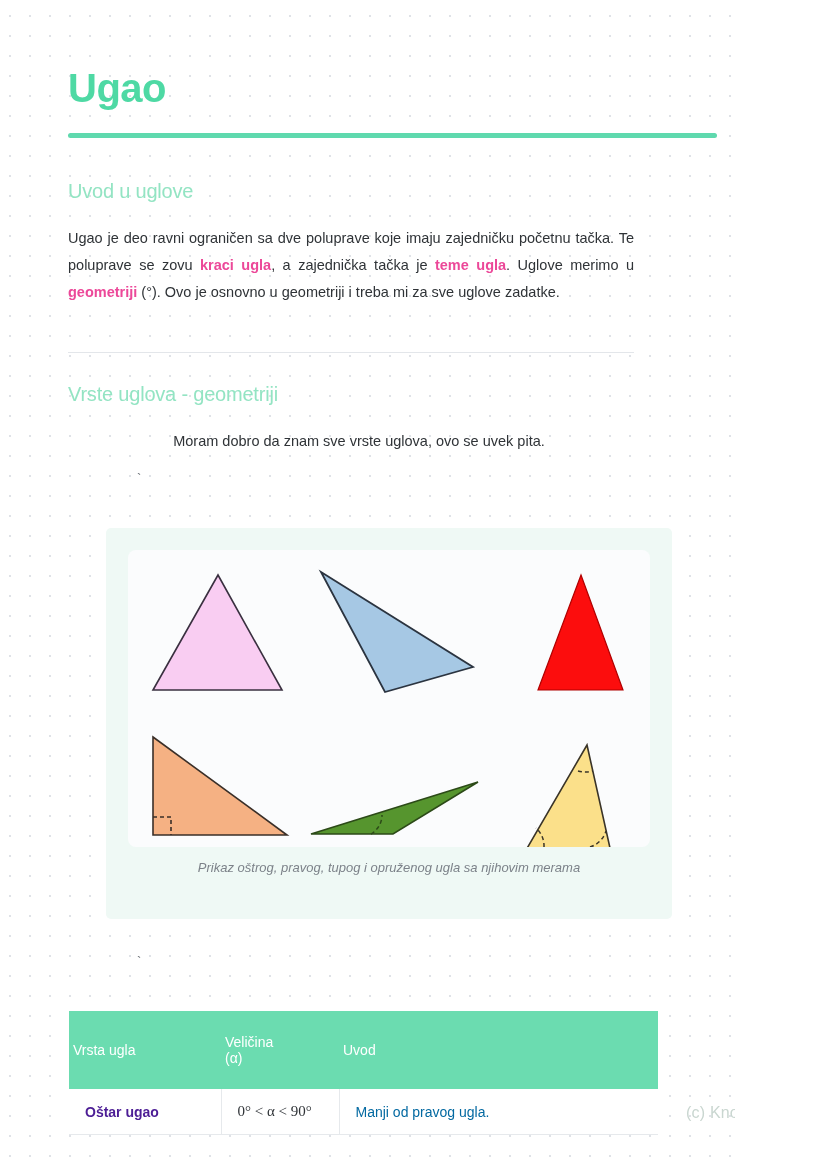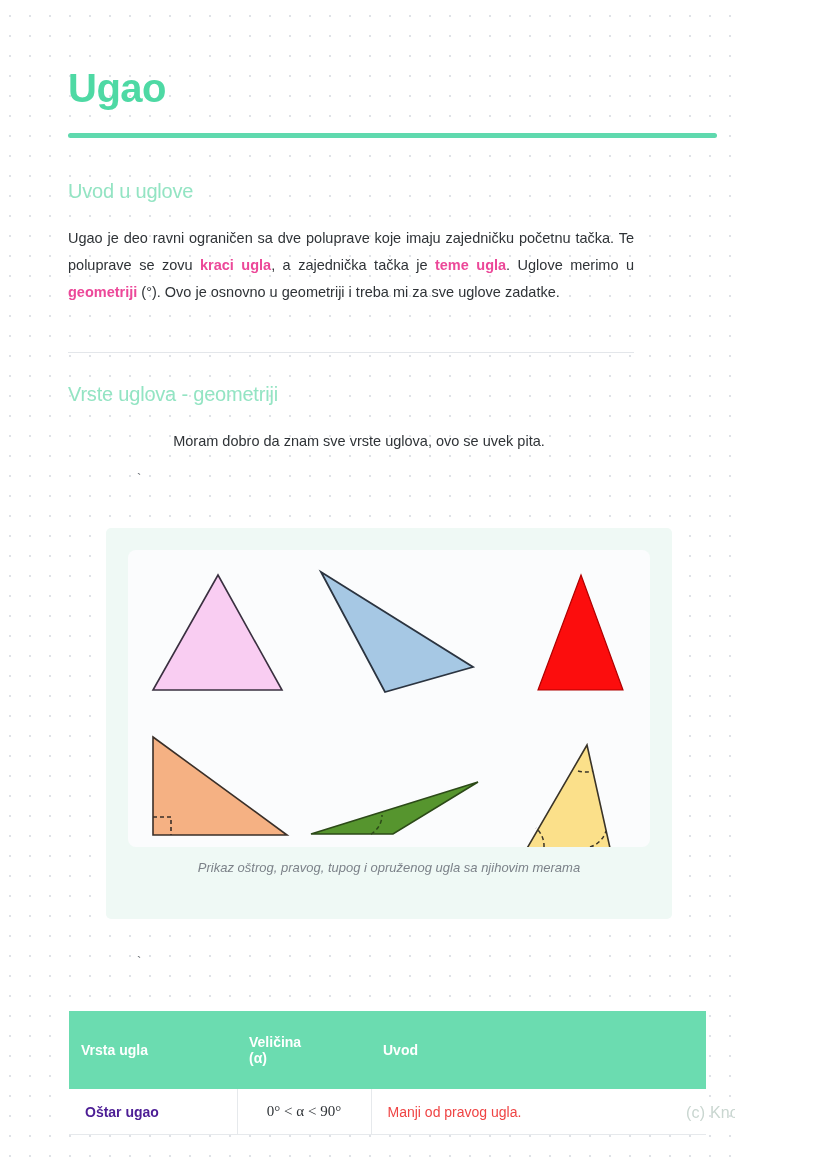--- a/index.html
+++ b/index.html
@@ -165,46 +165,45 @@
   }
   table.angles {
     border-collapse: collapse;
     width: 565px;
     table-layout: fixed;
   }
   table.angles thead th {
     background: #6bdcb0;
     color: #ffffff;
     font-size: 14px;
-    font-weight: bold;
+    font-weight: normal;
     text-align: left;
     vertical-align: middle;
-    padding: 14px 12px;
+    padding: 14px 4px;
     height: 50px;
     border: none;
   }
   table.angles thead th.col-type { width: 144px; }
   table.angles thead th.col-size { width: 110px; }
   table.angles thead th.col-desc { width: 311px; }
   table.angles tbody td {
     background: #ffffff;
     font-size: 14px;
-    color: #ef4444;
+    color: #0369a1;
     padding: 14px 16px;
     border-right: 1px solid #e6e9ec;
     border-bottom: 1px solid #e6e9ec;
     vertical-align: middle;
   }
   table.angles tbody td:last-child { border-right: none; }
   table.angles tbody td.c-type { font-weight: bold; color: #4c1d95; }
   table.angles tbody td.c-size {
     font-family: "Liberation Serif", serif;
     font-size: 15px;
     color: #2f3337;
-    text-align: center;
   }
 
   
   #watermark {
     position: absolute;
     left: 686px;
     top: 1104px;
     font-size: 16px;
     color: #c9d6d0;
     letter-spacing: 0.2px;

